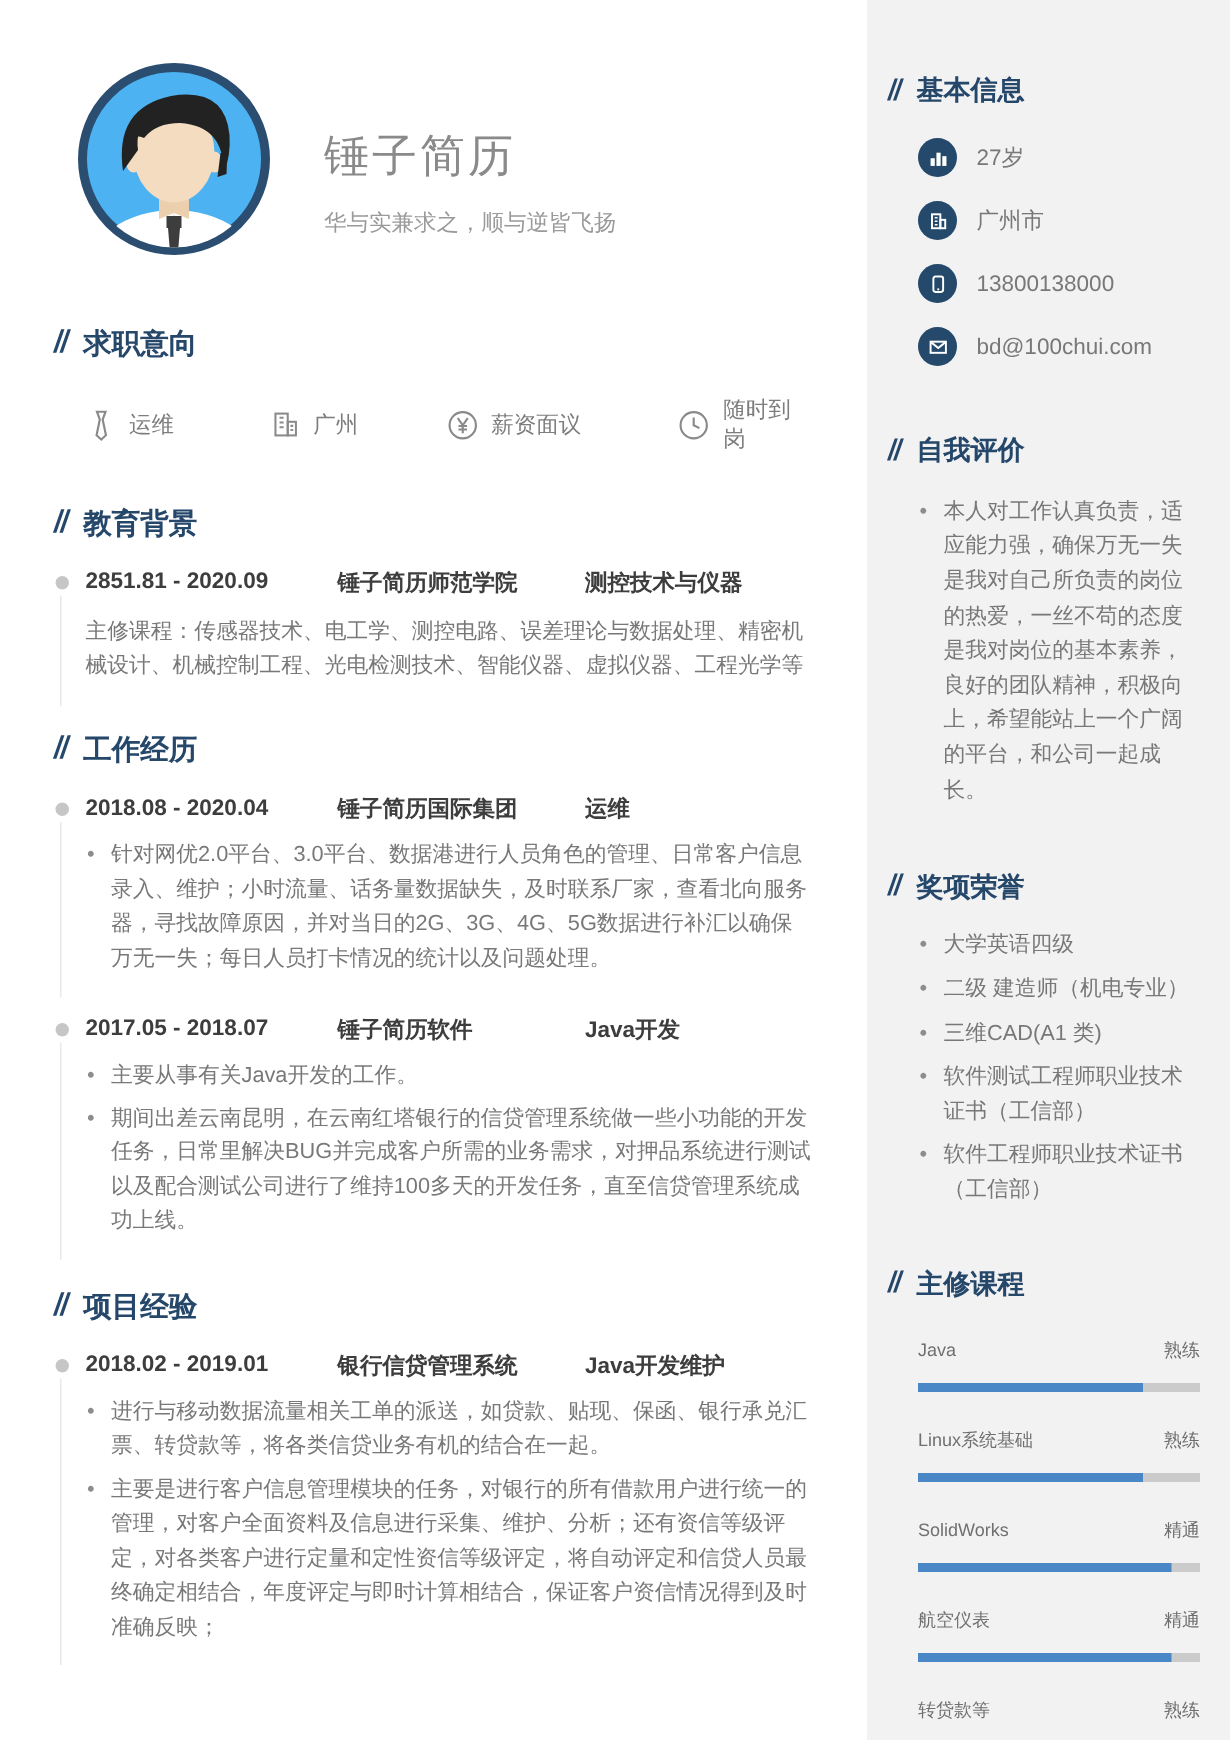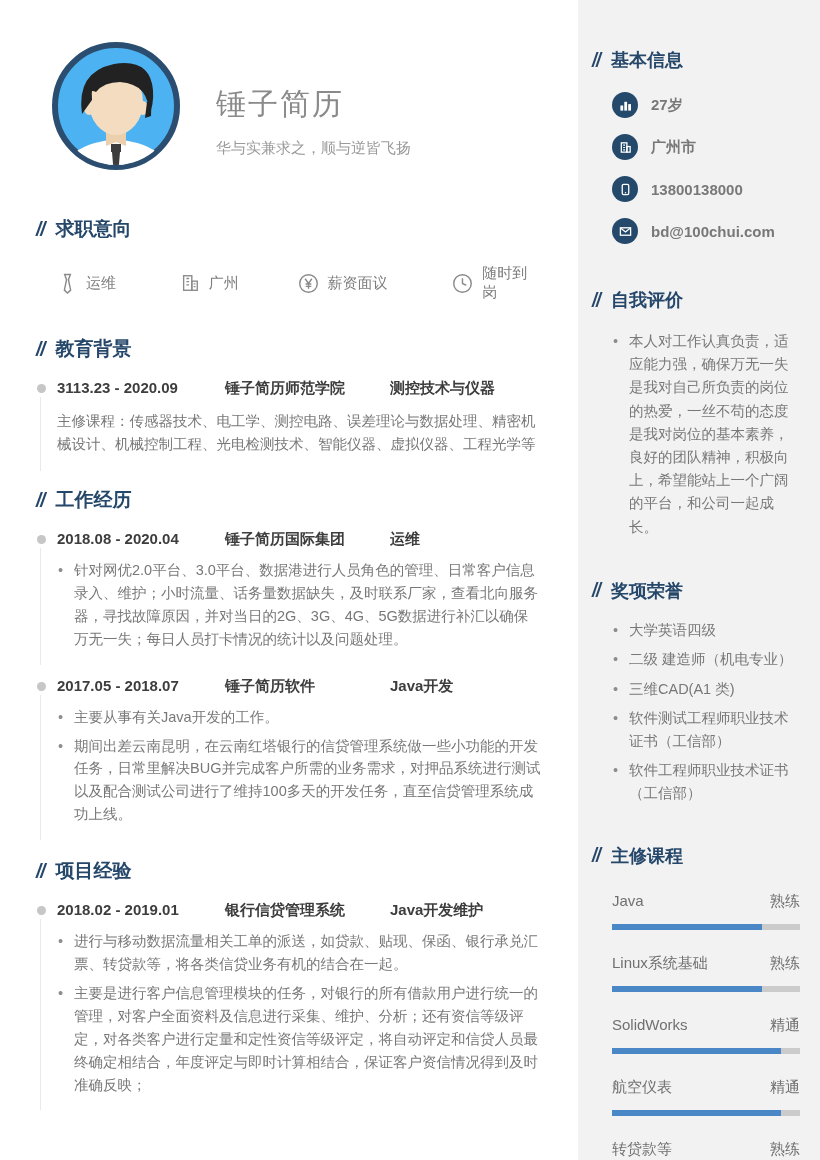--- a/index.html
+++ b/index.html
@@ -37,33 +37,33 @@
   .entry-desc { margin-top:12px; font-size:14.5px; color:#787878; line-height:1.62; }
   ul.blt { list-style:none; margin-top:10px; }
   ul.blt li { position:relative; padding-left:17px; font-size:14.5px; color:#787878; line-height:1.58; margin-bottom:6px; }
   ul.blt li::before { content:"•"; position:absolute; left:1px; top:0; color:#8d8d8d; }
 
   
   .right { width:242px; background:#f2f2f3; padding:48px 20px 0 14px; }
   h2.side-sec { font-size:18px; font-weight:700; color:#25476a; display:flex; align-items:center; }
   .side-block { margin-bottom:38px; }
   .info-list { margin:20px 0 0 20px; }
-  .info-row { display:flex; align-items:center; gap:13px; margin-bottom:16px; color:#787878; font-size:15px;font-weight:bold; }
+  .info-row { display:flex; align-items:center; gap:13px; margin-bottom:16px; color:#787878; font-size:15px; }
   .ic-circle { width:26px; height:26px; border-radius:50%; background:#24496b; display:flex; align-items:center; justify-content:center; flex:0 0 auto; }
 
   .side-par { position:relative; margin:18px 0 0 20px; padding-left:17px; font-size:14.5px; color:#787878; line-height:1.6; }
   .side-par::before { content:"•"; position:absolute; left:1px; top:0; color:#8d8d8d; }
 
   ul.side-blt { list-style:none; margin:16px 0 0 20px; }
   ul.side-blt li { position:relative; padding-left:17px; font-size:14.5px; color:#787878; line-height:1.55; margin-bottom:7px; }
   ul.side-blt li::before { content:"•"; position:absolute; left:1px; top:0; color:#8d8d8d; }
 
   .skill-list { margin:8px 0 0 20px; }
   .skill { margin-top:24px; }
-  .skill-row { display:flex; justify-content:space-between; align-items:baseline; font-size:15px; color:#787878;text-align:right; }
+  .skill-row { display:flex; justify-content:space-between; align-items:baseline; font-size:12px; color:#787878;text-align:right; }
   .skill-name { color:#707070; }
   .skill-level { color:#6e6e6e; }
   .skill-bar { margin-top:13px; height:6px; background:#cbcbcb; }
   .skill-fill { height:6px; background:#4a87c7; }
 
   .gi { stroke:#8a8a8a; fill:none; stroke-width:1.5; }
 </style>
 </head>
 <body>
 
@@ -139,21 +139,21 @@
 
     <section class="sec-block">
       <h2 class="sec">
         <span class="slash">//</span>
         <span>教育背景</span>
       </h2>
       <div class="entry">
         <span class="tl-dot"></span>
         <span class="tl-line"></span>
         <div class="entry-hdr">
-          <span class="entry-period">3113.23 - 2020.09</span>
+          <span class="entry-period">2851.81 - 2020.09</span>
           <span class="entry-org">锤子简历师范学院</span>
           <span class="entry-role">测控技术与仪器</span>
         </div>
         <p class="entry-desc">主修课程：传感器技术、电工学、测控电路、误差理论与数据处理、精密机械设计、机械控制工程、光电检测技术、智能仪器、虚拟仪器、工程光学等</p>
       </div>
     </section>
 
     <section class="sec-block" style="margin-top:30px;">
       <h2 class="sec">
         <span class="slash">//</span>

